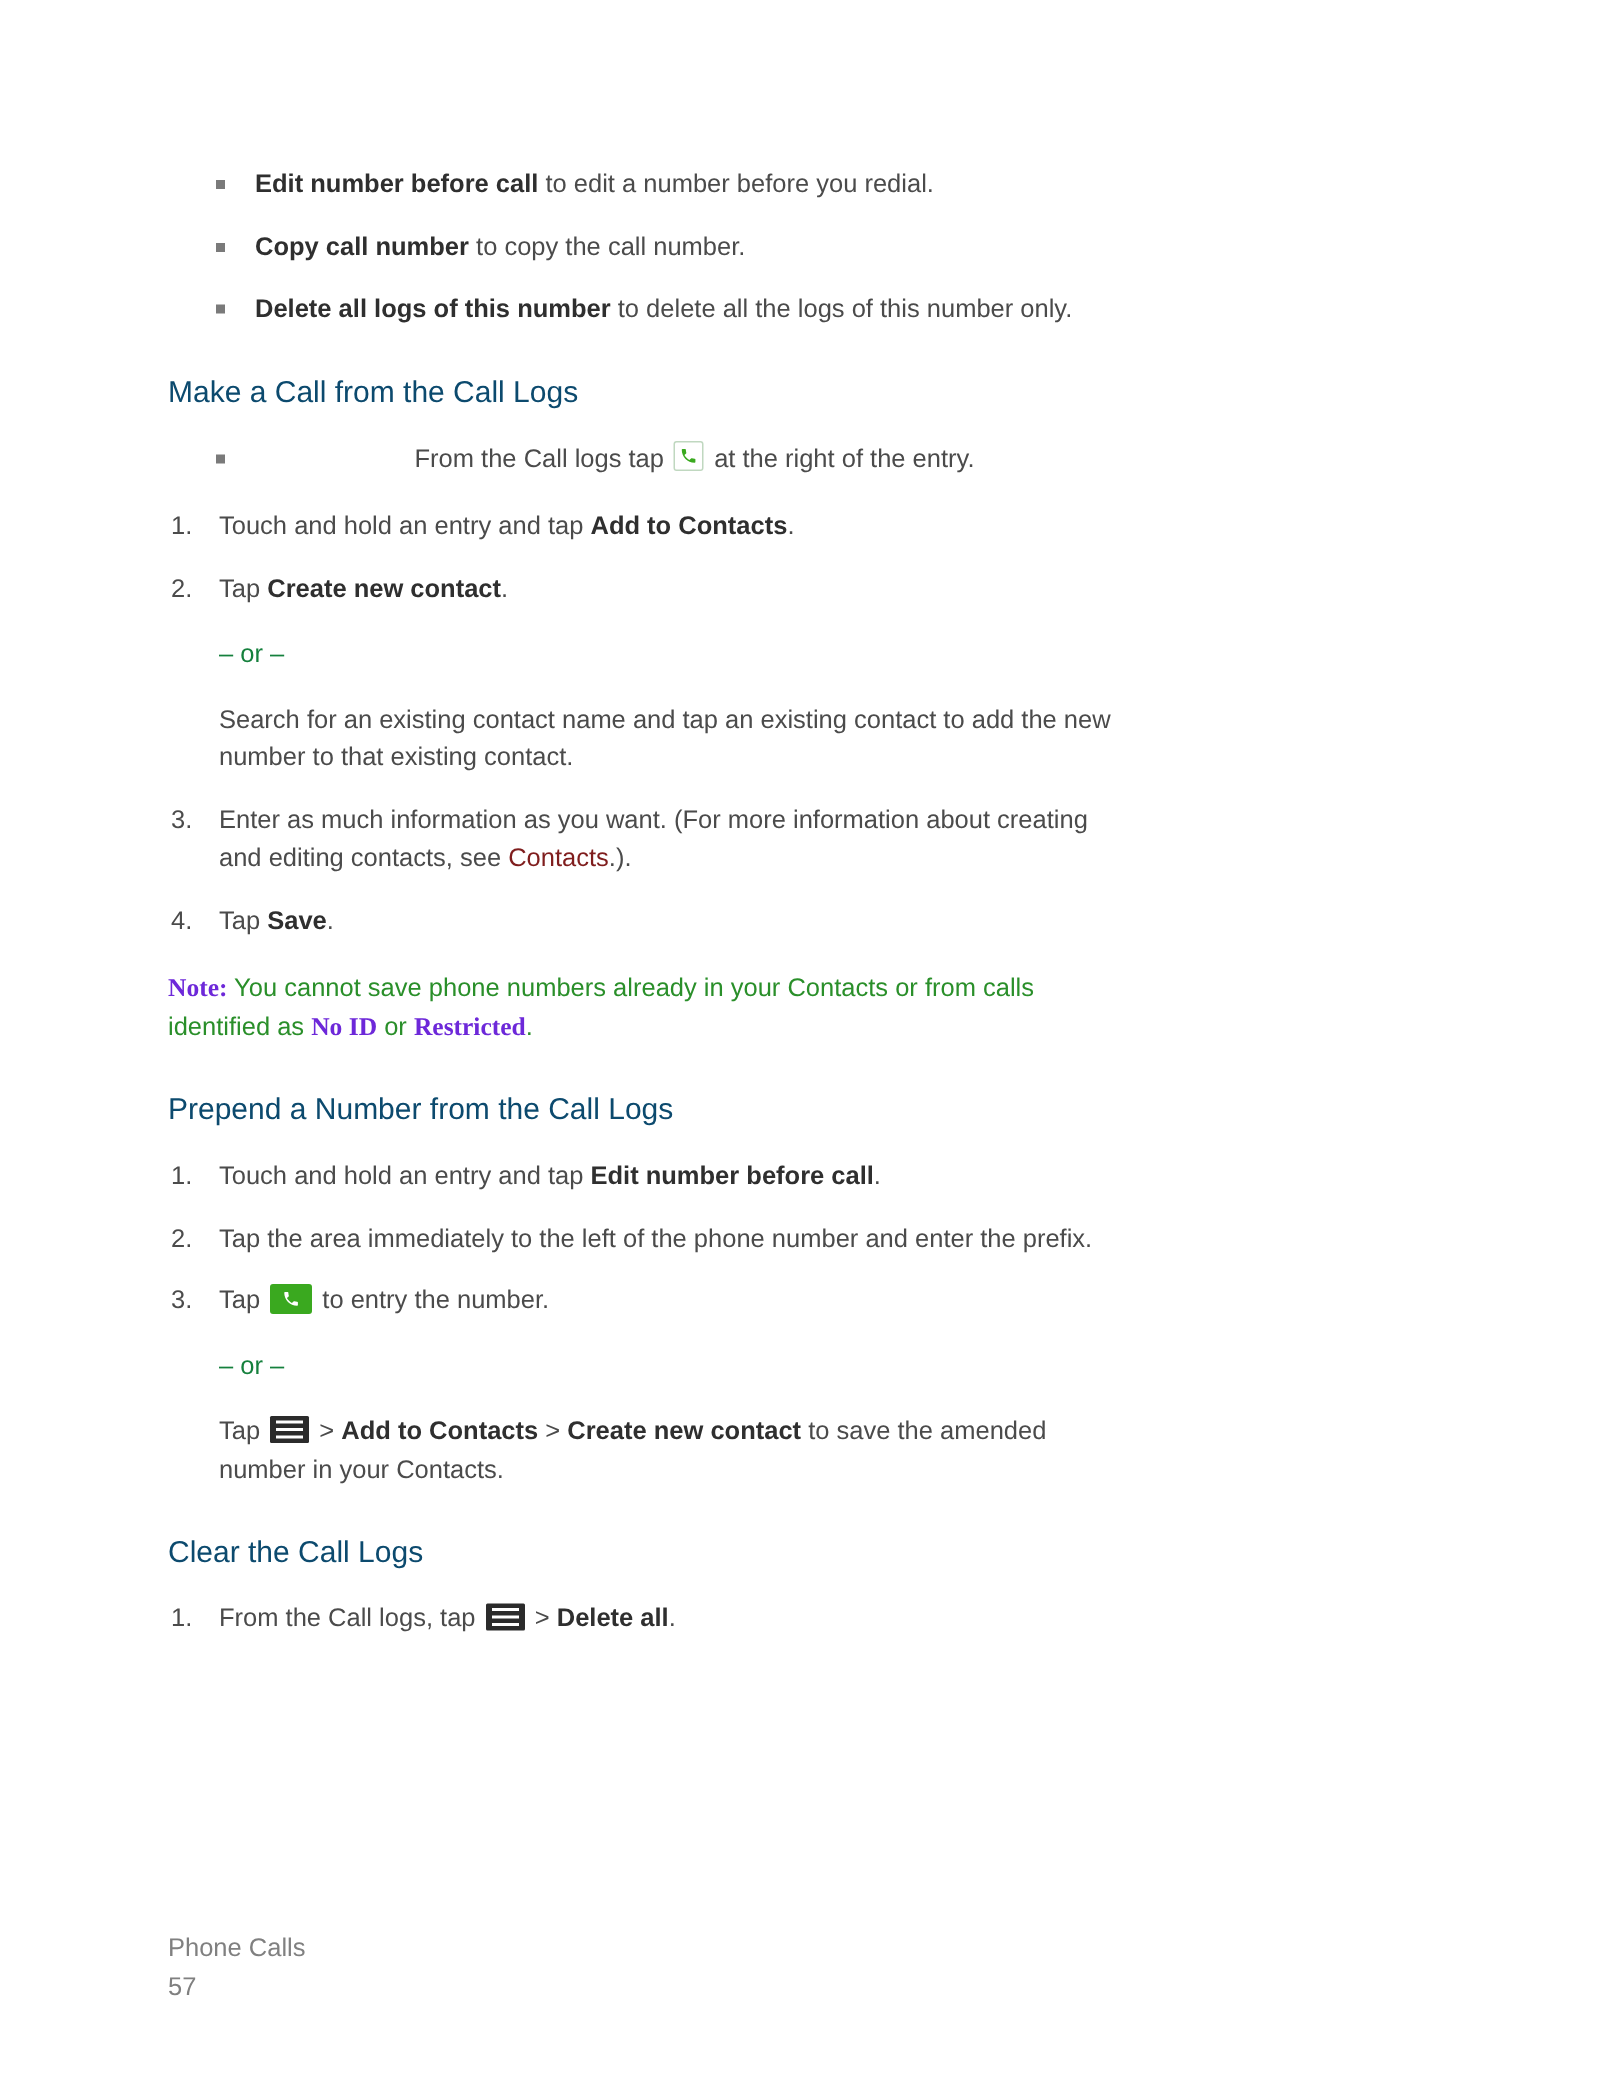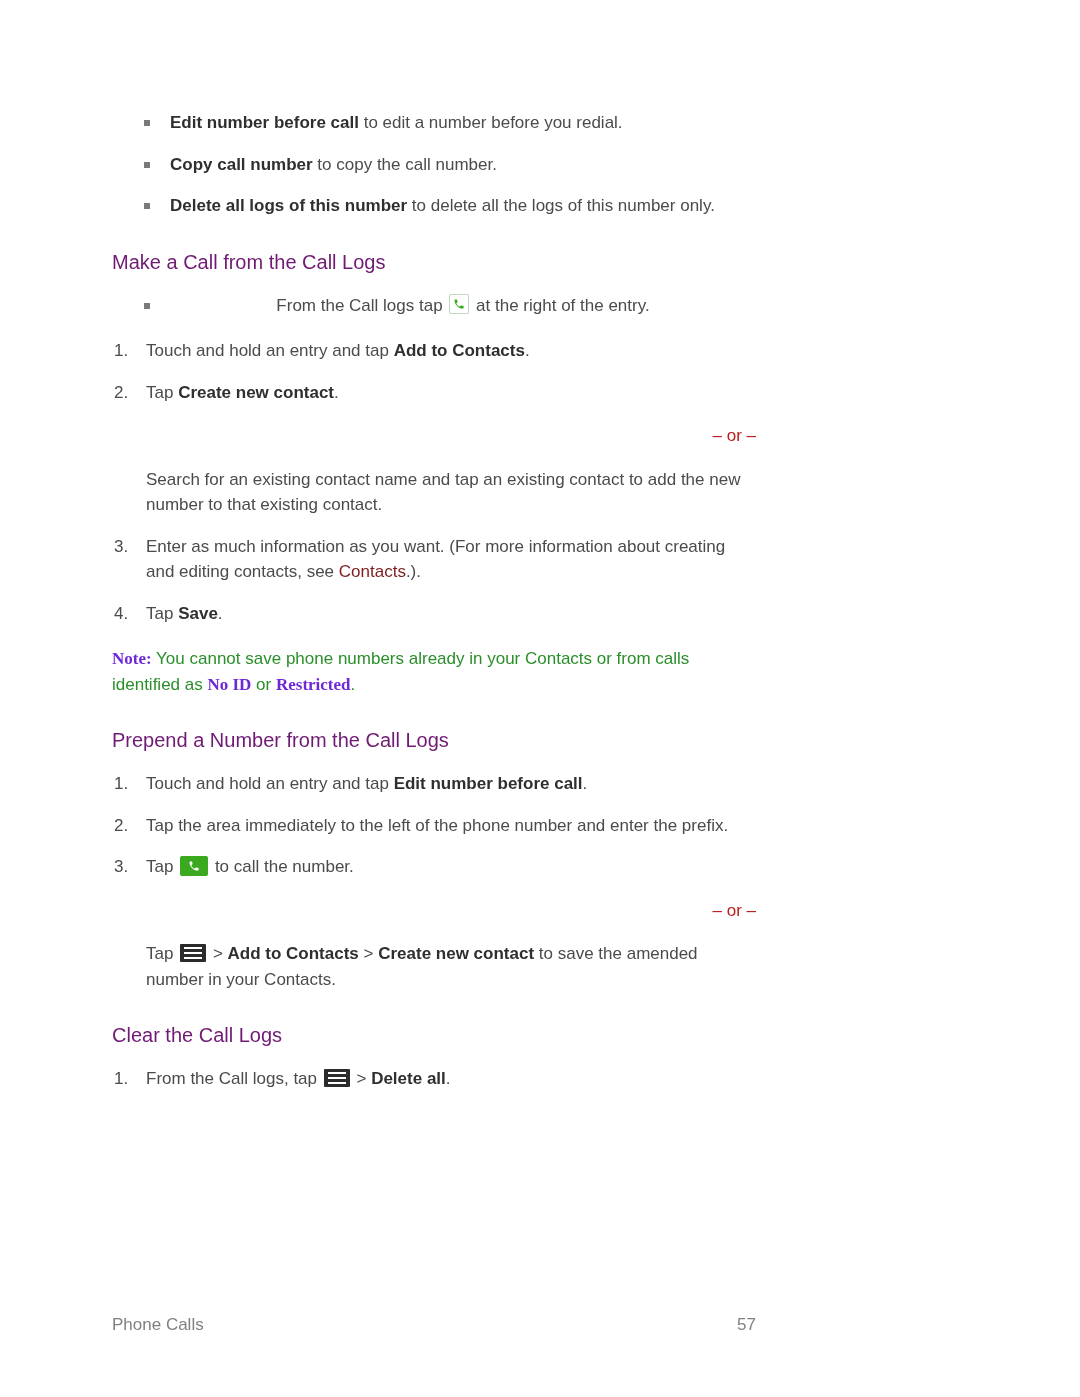--- a/index.html
+++ b/index.html
@@ -33,21 +33,21 @@
     content: "";
     position: absolute;
     left: 2px;
     top: 10px;
     width: 6px;
     height: 6px;
     background: #7a7a7a;
   }
   .bold { font-weight: bold; color: #2f2f2f; }
   h3.section {
-    color: #701a75;
+    color: #0c4a6e;
     font-size: 20px;
     font-weight: 400;
     margin: 28px 0 16px 0;
   }
   .single-bullet {
     list-style: none;
     padding: 0;
     margin: 0 0 20px 30px;
     text-align: center;
   }
@@ -80,22 +80,21 @@
   }
   ol.num-list > li::before {
     content: counter(item) ".";
     position: absolute;
     left: 0;
     top: 0;
     color: #4b4b4b;
   }
   .or-block {
     margin: 18px 0 18px 0;
-    color: #b91c1c;
-    text-align: right;
+    color: #15803d;
   }
   .sub-p {
     margin: 14px 0 0 0;
     color: #4b4b4b;
   }
   .link { color: #7f1d1d; }
   .note {
     color: #2a8f2a;
     margin: 12px 0 24px 0;
     line-height: 1.5;
@@ -154,20 +153,21 @@
   }
   .footer {
     position: absolute;
     bottom: 60px;
     left: 112px;
     right: 100px;
     display: flex;
     justify-content: space-between;
     color: #808080;
     font-size: 17px;
+    flex-direction: column;
   }
 </style>
 </head>
 <body>
 
 <div class="page">
 
   <ul class="bullet-list">
     <li>
       <span class="bold">Edit number before call</span><span> to edit a number before you redial.</span>
@@ -222,21 +222,21 @@
     <li>
       <span>Tap the area immediately to the left of the phone number and enter the prefix.</span>
     </li>
     <li>
       <span>Tap </span>
       <span class="inline-icon phone-icon-green">
         <svg width="12" height="12" viewBox="0 0 24 24">
             <path fill="#ffffff" d="M6.6 10.8c1.4 2.8 3.8 5.2 6.6 6.6l2.2-2.2c.3-.3.7-.4 1.1-.3 1.2.4 2.4.6 3.7.6.6 0 1 .4 1 .9v3.6c0 .5-.4 1-1 1C10.6 21 3 13.4 3 3.8c0-.5.4-1 1-1h3.6c.5 0 .9.4.9 1 0 1.3.2 2.5.6 3.7.1.4 0 .8-.3 1.1L6.6 10.8z"></path>
           </svg>
       </span>
-      <span> to call the number.</span>
+      <span> to entry the number.</span>
       <div class="or-block">– or –</div>
       <p class="sub-p">
         <span>Tap </span>
         <span class="inline-icon menu-icon">
             <span></span>
             <span></span>
             <span></span>
           </span>
         <span> &gt; </span><span class="bold">Add to Contacts</span><span>  &gt; </span><span class="bold">Create new contact</span><span> to save the amended number in your Contacts.</span>
       </p>

